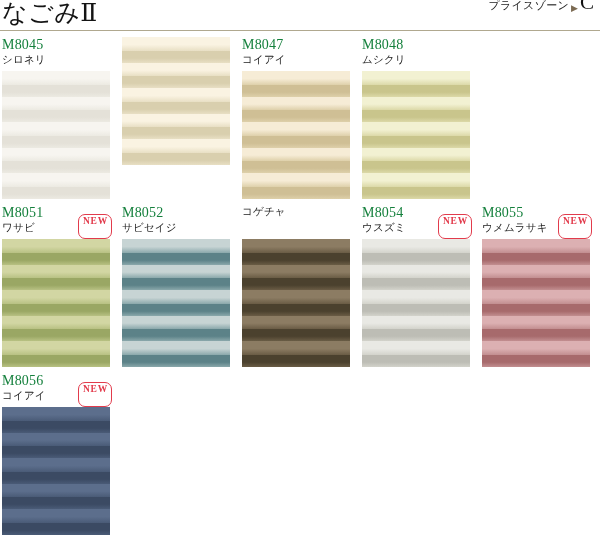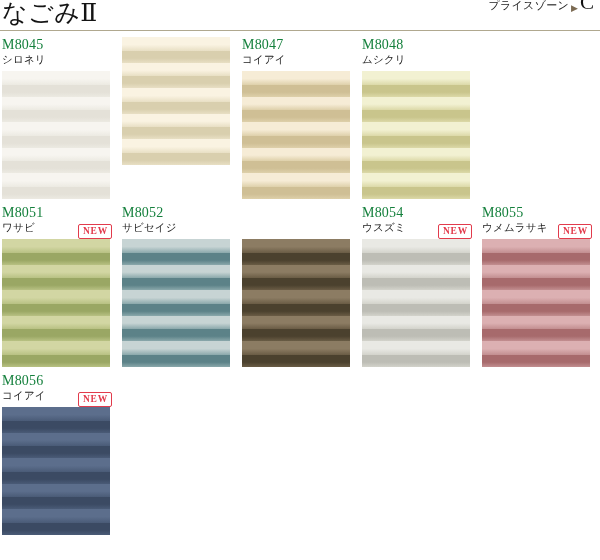--- a/index.html
+++ b/index.html
@@ -102,26 +102,26 @@
     color: #1b1b1b;
     font-family: "Liberation Sans", sans-serif;
     letter-spacing: 0.2px;
     white-space: nowrap;
   }
   .new-badge {
     position: absolute;
     right: -2px;
     bottom: 0px;
     border: 1px solid #e23b4c;
-    border-radius: 2px;
+    border-radius: 7px;
     color: #e23b4c;
     background: #ffffff;
     font-size: 9.5px;
     line-height: 11px;
-    padding: 1px 3px 1px 4px;
+    padding: 1px 3px 11px 4px;
     letter-spacing: 0.8px;
     font-family: "Liberation Serif", "DejaVu Serif", serif;
     font-weight: bold;
   }
   .swatch {
     width: 108px;
     height: 128px;
     position: relative;
     overflow: hidden;
     background: #ffffff;
@@ -247,20 +247,21 @@
           <div class="band" style="height: 13.6px; background: linear-gradient(rgb(199, 212, 212) 0%, rgb(199, 212, 212) 55%, rgb(138, 168, 171) 100%);"></div>
           <div class="band" style="height: 12px; background: linear-gradient(rgb(92, 130, 136) 0%, rgb(92, 130, 136) 60%, rgb(138, 168, 171) 100%);"></div>
           <div class="band" style="height: 13.6px; background: linear-gradient(rgb(199, 212, 212) 0%, rgb(199, 212, 212) 55%, rgb(138, 168, 171) 100%);"></div>
           <div class="band" style="height: 12px; background: linear-gradient(rgb(92, 130, 136) 0%, rgb(92, 130, 136) 60%, rgb(138, 168, 171) 100%);"></div>
           <div class="band" style="height: 13.6px; background: linear-gradient(rgb(199, 212, 212) 0%, rgb(199, 212, 212) 55%, rgb(138, 168, 171) 100%);"></div>
           <div class="band" style="height: 12px; background: linear-gradient(rgb(92, 130, 136) 0%, rgb(92, 130, 136) 60%, rgb(138, 168, 171) 100%);"></div>
         </div>
       </div>
       <div class="cell">
         <div class="cell-head">
+          <div class="jp-name">コゲチャ</div>
         </div>
         <div class="swatch">
           <div class="band" style="height: 13.6px; background: linear-gradient(rgb(140, 124, 99) 0%, rgb(140, 124, 99) 55%, rgb(106, 92, 69) 100%);"></div>
           <div class="band" style="height: 12px; background: linear-gradient(rgb(75, 65, 46) 0%, rgb(75, 65, 46) 60%, rgb(106, 92, 69) 100%);"></div>
           <div class="band" style="height: 13.6px; background: linear-gradient(rgb(140, 124, 99) 0%, rgb(140, 124, 99) 55%, rgb(106, 92, 69) 100%);"></div>
           <div class="band" style="height: 12px; background: linear-gradient(rgb(75, 65, 46) 0%, rgb(75, 65, 46) 60%, rgb(106, 92, 69) 100%);"></div>
           <div class="band" style="height: 13.6px; background: linear-gradient(rgb(140, 124, 99) 0%, rgb(140, 124, 99) 55%, rgb(106, 92, 69) 100%);"></div>
           <div class="band" style="height: 12px; background: linear-gradient(rgb(75, 65, 46) 0%, rgb(75, 65, 46) 60%, rgb(106, 92, 69) 100%);"></div>
           <div class="band" style="height: 13.6px; background: linear-gradient(rgb(140, 124, 99) 0%, rgb(140, 124, 99) 55%, rgb(106, 92, 69) 100%);"></div>
           <div class="band" style="height: 12px; background: linear-gradient(rgb(75, 65, 46) 0%, rgb(75, 65, 46) 60%, rgb(106, 92, 69) 100%);"></div>

